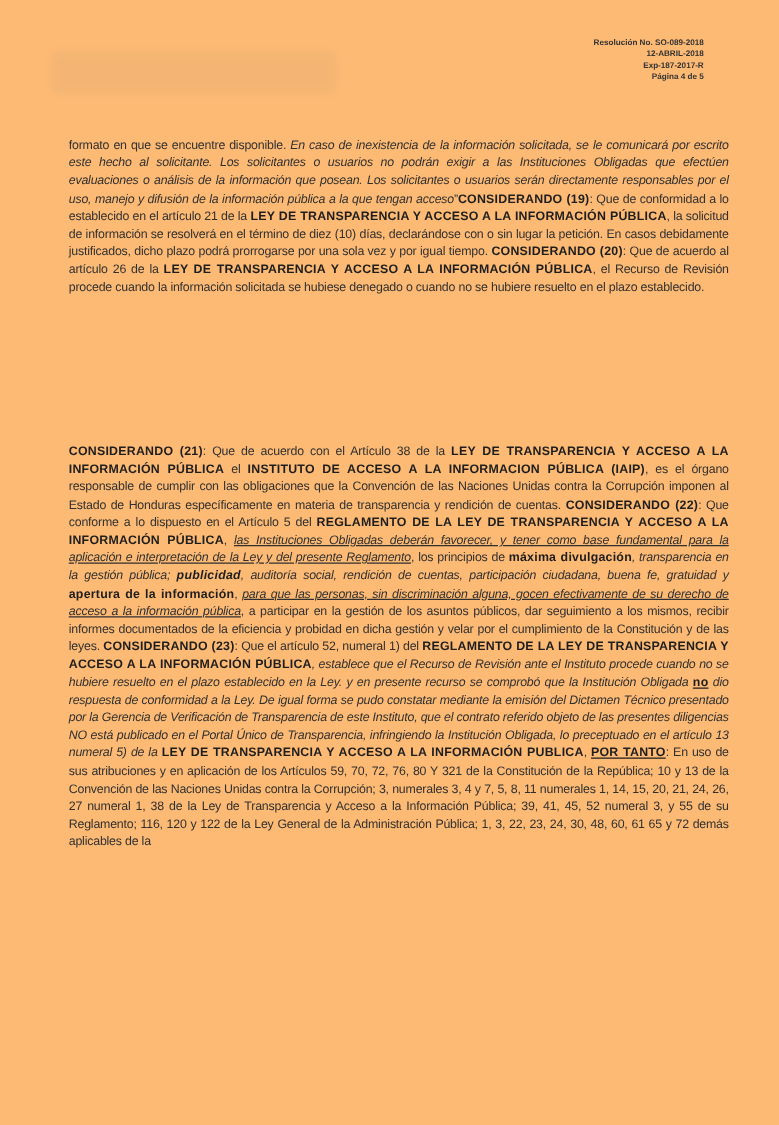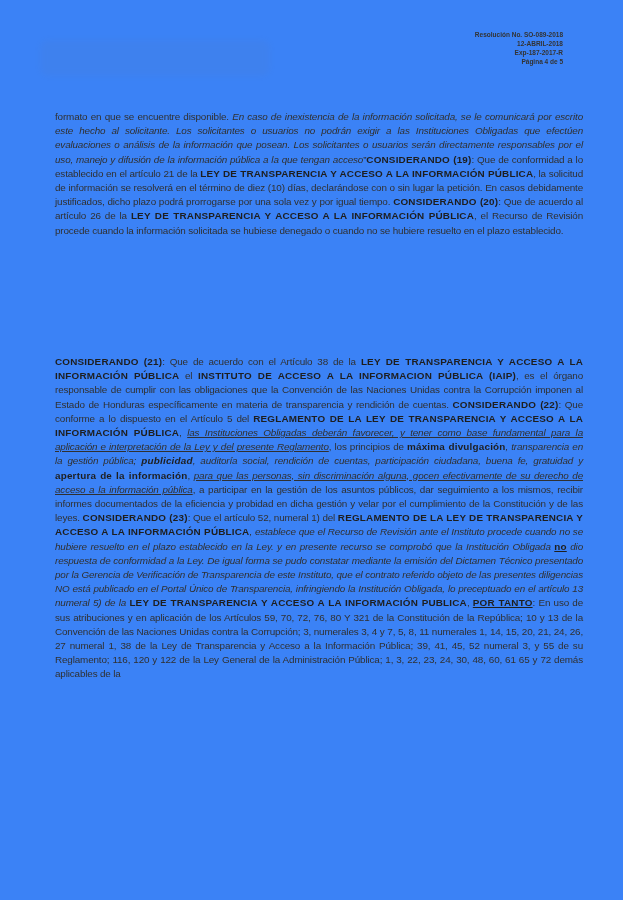--- a/index.html
+++ b/index.html
@@ -3,21 +3,21 @@
 <meta charset="utf-8">
 <style>
   html, body { margin: 0; padding: 0; }
   body {
     width: 623px; height: 900px; overflow: hidden;
     background: #ffffff;
     font-family: "Liberation Sans", sans-serif;
     color: #2a2a2a;
     position: relative;
   }
-  .page { position: absolute; left: 0; top: 0; width: 623px; height: 900px; background: #3b82f6; }
+  .page { position: absolute; left: 0; top: 0; width: 623px; height: 900px; background: #fdba74; }
   .faint-mark { position: absolute; left: 40px; top: 40px; width: 230px; height: 36px; opacity: 0.06; background: #777; border-radius: 8px; filter: blur(3px); }
   .header-block {
     position: absolute; right: 60px; top: 30px; text-align: right;
     font-size: 6.5px; line-height: 9px; color: #333; font-weight: bold;
   }
   .header-block div { white-space: nowrap; }
   .para {
     position: absolute; left: 55px; width: 528px;
     font-size: 9.9px; line-height: 14.2px; text-align: justify;
     color: #303030; letter-spacing: -0.15px;

